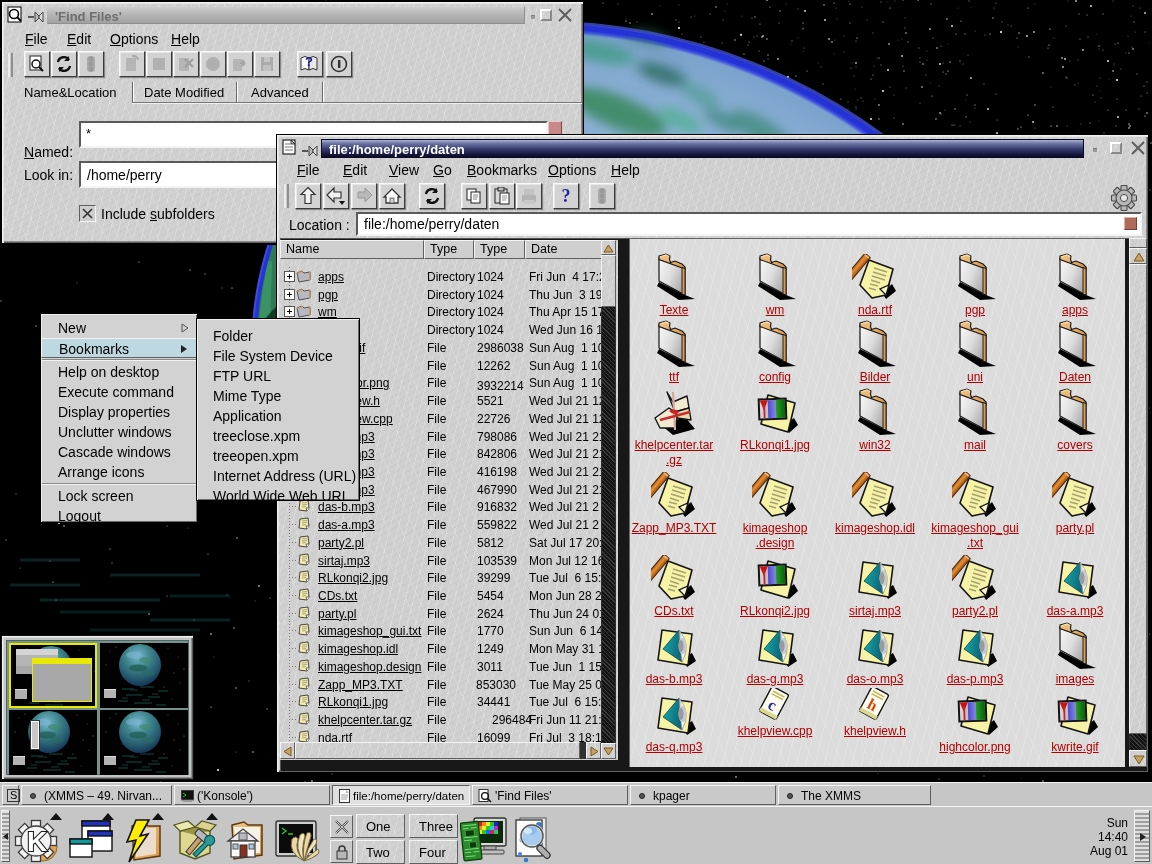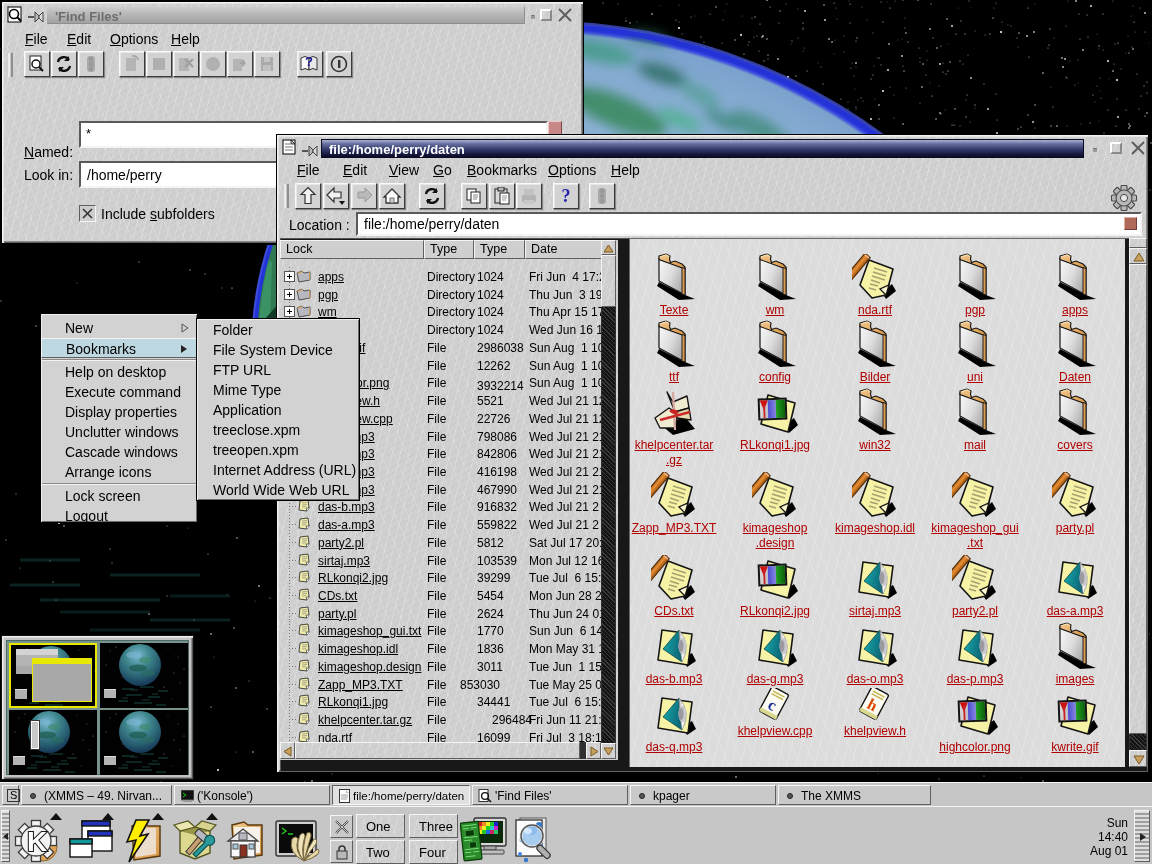--- a/index.html
+++ b/index.html
@@ -9,21 +9,21 @@
  repeating-linear-gradient(104deg, rgba(255,255,255,.22) 0 1px, rgba(255,255,255,0) 1px 8px),
  repeating-linear-gradient(66deg, rgba(255,255,255,.15) 0 1px, rgba(255,255,255,0) 1px 12px),
  repeating-linear-gradient(150deg, rgba(120,120,120,.07) 0 1px, rgba(255,255,255,0) 1px 6px),
  #d0d0d0}
 .win{border:1px solid #000;box-shadow:inset 1px 1px 0 #f2f2f2, inset 2px 2px 0 #e4e4e4, inset -1px -1px 0 #636363, inset -2px -2px 0 #8a8a8a}
 .raised{border-top:1px solid #f4f4f4;border-left:1px solid #f4f4f4;border-right:1px solid #5f5f5f;border-bottom:1px solid #5f5f5f}
 .sunken{border-top:1px solid #5f5f5f;border-left:1px solid #5f5f5f;border-right:1px solid #f4f4f4;border-bottom:1px solid #f4f4f4}
 .tbtn{position:absolute;width:26px;height:26px;background:#d2d2d2;border-top:1px solid #fafafa;border-left:1px solid #fafafa;border-right:1px solid #3a3a3a;border-bottom:1px solid #3a3a3a;box-shadow:inset 1px 1px 0 #e8e8e8, 1px 1px 1px rgba(0,0,0,.35)}
 .tbtn svg{position:absolute;left:50%;top:50%;transform:translate(-50%,-50%)}
 .field{background:#fff;border-top:2px solid #5a5a5a;border-left:2px solid #5a5a5a;border-right:2px solid #f4f4f4;border-bottom:2px solid #f4f4f4;color:#000}
-.mi{height:20px;line-height:20px;padding-left:24px;font-size:14px;color:#000;position:relative}
+.mi{height:20px;line-height:20px;padding-left:17px;font-size:14px;color:#000;position:relative}
 .menu{background:#d2d2d2;border:1px solid #000;box-shadow:inset 1px 1px 0 #f0f0f0,inset -1px -1px 0 #6a6a6a}
 .msep{height:2px;border-top:1px solid #8a8a8a;border-bottom:1px solid #f2f2f2;margin:1px 1px}
 .ulbl{text-decoration:underline}
 .ico-lbl{position:absolute;width:100px;text-align:center;font-size:12px;color:#b00000;line-height:15px}
 .ico-lbl span{text-decoration:underline}
 .row{position:absolute;height:18px;font-size:12px;color:#000;white-space:nowrap}
 .tb-grip{position:absolute;width:5px;border-left:2px solid #ececec;border-right:2px solid #8f8f8f;background:#c8c8c8}
 </style></head>
 <body>
 <div id="desktop">
@@ -1560,20 +1560,29 @@
           <text x="10" y="12" font-size="13" font-weight="bold" fill="#1a1a99" text-anchor="middle" font-family="Liberation Sans">?</text>
         </svg>
       </div>
  <div class="tbtn" style="left:324px;top:49px">
         <svg width="18" height="18">
           <circle cx="9" cy="9" r="7.5" fill="none" stroke="#333" stroke-width="1.6"></circle>
           <rect x="8" y="5" width="2.4" height="8" fill="#333"></rect>
         </svg>
       </div>
 
+ <div class="abs" style="left:3px;top:78px;width:577px;height:23px;font-size:13px;color:#000">
+  <span class="abs" style="left:19px;top:5px">Name&amp;Location</span>
+  <div class="abs" style="left:127px;top:2px;width:2px;height:20px;background:#666;border-right:1px solid #fff"></div>
+  <span class="abs" style="left:139px;top:5px">Date Modified</span>
+  <div class="abs" style="left:231px;top:2px;width:2px;height:20px;background:#666;border-right:1px solid #fff"></div>
+  <span class="abs" style="left:246px;top:5px">Advanced</span>
+  <div class="abs" style="left:317px;top:2px;width:2px;height:20px;background:#666;border-right:1px solid #fff"></div>
+  <div class="abs" style="left:127px;top:22px;width:450px;height:1px;background:#777;box-shadow:0 1px 0 #f0f0f0"></div>
+ </div>
 
  <div class="abs" style="left:22px;top:142px;font-size:14px;color:#000"><span class="ulbl">N</span>amed:</div>
  <div class="abs field" style="left:77px;top:119px;width:469px;height:27px;font-size:13px">
         <span style="position:absolute;left:5px;top:3px">*</span>
       </div>
  <div class="abs" style="left:546px;top:119px;width:14px;height:27px;background:#c98888;border-top:1px solid #eec8c8;border-left:1px solid #eec8c8;border-bottom:1px solid #7a4a4a;border-right:1px solid #7a4a4a"></div>
  <div class="abs" style="left:22px;top:165px;font-size:14px;color:#000">Look in:</div>
  <div class="abs field" style="left:77px;top:159px;width:469px;height:27px;font-size:14px">
         <span style="position:absolute;left:6px;top:4px">/home/perry</span>
       </div>
@@ -1710,21 +1719,21 @@
  </div>
 
  <div class="abs" style="left:12px;top:82px;font-size:14px;color:#000">Location :</div>
  <div class="abs field" style="left:79px;top:77px;width:786px;height:24px;font-size:14px">
   <span style="position:absolute;left:6px;top:2px">file:/home/perry/daten</span>
   <div style="position:absolute;right:3px;top:3px;width:13px;height:13px;background:#b06a5a;border:1px solid #743f34;border-top-color:#e0b0a0;border-left-color:#e0b0a0"></div>
  </div>
 
  <div class="abs" style="left:3px;top:103px;width:867px;height:533px;background:#181818;box-shadow:inset 1px 1px 0 #555"></div>
 <div class="abs marble" style="left:3px;top:105px;width:338px;height:520px;overflow:hidden">
-<div class="abs raised" style="left:0px;top:0px;width:144px;height:19px;background:#cfcfcf;font-size:12.5px;color:#000;padding:1px 0 0 5px">Lock</div>
+<div class="abs raised" style="left:0px;top:0px;width:144px;height:19px;background:#cfcfcf;font-size:12.5px;color:#000;padding:1px 0 0 5px">Name</div>
 <div class="abs raised" style="left:144px;top:0px;width:50px;height:19px;background:#cfcfcf;font-size:12.5px;color:#000;padding:1px 0 0 5px">Type</div>
 <div class="abs raised" style="left:194px;top:0px;width:51px;height:19px;background:#cfcfcf;font-size:12.5px;color:#000;padding:1px 0 0 5px">Type</div>
 <div class="abs raised" style="left:245px;top:0px;width:79px;height:19px;background:#cfcfcf;font-size:12.5px;color:#000;padding:1px 0 0 5px">Date</div>
 <div class="row" style="left:0;top:27.0px;width:330px;line-height:18px">
 <div class="abs" style="left:9px;top:0;width:1px;height:18px;background:repeating-linear-gradient(180deg,#777 0 1px,transparent 1px 3px)"></div>
 <svg width="11" height="11" style="position:absolute;left:4px;top:4px">
             <rect x="0.5" y="0.5" width="10" height="10" fill="#fff" stroke="#555"></rect>
             <path d="M3 5.5 h5 M5.5 3 v5" stroke="#000" stroke-width="1"></path>
           </svg>
 <svg width="16" height="14" style="position:absolute;left:16px;top:2px">
@@ -2009,21 +2018,21 @@
 <div class="row" style="left:0;top:399.1px;width:330px;line-height:18px">
 <div class="abs" style="left:9px;top:0;width:1px;height:18px;background:repeating-linear-gradient(180deg,#777 0 1px,transparent 1px 3px)"></div>
 <div class="abs" style="left:9px;top:9px;width:8px;height:1px;background:repeating-linear-gradient(90deg,#777 0 1px,transparent 1px 3px)"></div>
 <svg width="16" height="15" style="position:absolute;left:16px;top:1px">
             <path d="M4 3 L12 2 L13 10 L11 13 L3 12 Z" fill="#f2eeaa" stroke="#333" stroke-width="0.9"></path>
             <path d="M6 5 L11 4.6 M6 7 L11 6.6 M6 9 L10 8.7" stroke="#998" stroke-width="0.9"></path>
             <path d="M11 13 L10 10 L13 10" fill="#fff" stroke="#333" stroke-width="0.7"></path>
           </svg>
 <span class="abs" style="left:38px;top:1px;text-decoration:underline">kimageshop.idl</span>
 <span class="abs" style="left:147px;top:1px">File</span>
-<span class="abs" style="left:197px;top:1px">1836</span>
+<span class="abs" style="left:197px;top:1px">1249</span>
 <span class="abs" style="left:249px;top:1px;width:80px;overflow:hidden">Mon May 31 1</span>
 </div>
 <div class="row" style="left:0;top:416.8px;width:330px;line-height:18px">
 <div class="abs" style="left:9px;top:0;width:1px;height:18px;background:repeating-linear-gradient(180deg,#777 0 1px,transparent 1px 3px)"></div>
 <div class="abs" style="left:9px;top:9px;width:8px;height:1px;background:repeating-linear-gradient(90deg,#777 0 1px,transparent 1px 3px)"></div>
 <svg width="16" height="15" style="position:absolute;left:16px;top:1px">
             <path d="M4 3 L12 2 L13 10 L11 13 L3 12 Z" fill="#f2eeaa" stroke="#333" stroke-width="0.9"></path>
             <path d="M6 5 L11 4.6 M6 7 L11 6.6 M6 9 L10 8.7" stroke="#998" stroke-width="0.9"></path>
             <path d="M11 13 L10 10 L13 10" fill="#fff" stroke="#333" stroke-width="0.7"></path>
           </svg>
@@ -2035,21 +2044,21 @@
 <div class="row" style="left:0;top:434.6px;width:330px;line-height:18px">
 <div class="abs" style="left:9px;top:0;width:1px;height:18px;background:repeating-linear-gradient(180deg,#777 0 1px,transparent 1px 3px)"></div>
 <div class="abs" style="left:9px;top:9px;width:8px;height:1px;background:repeating-linear-gradient(90deg,#777 0 1px,transparent 1px 3px)"></div>
 <svg width="16" height="15" style="position:absolute;left:16px;top:1px">
             <path d="M4 3 L12 2 L13 10 L11 13 L3 12 Z" fill="#f2eeaa" stroke="#333" stroke-width="0.9"></path>
             <path d="M6 5 L11 4.6 M6 7 L11 6.6 M6 9 L10 8.7" stroke="#998" stroke-width="0.9"></path>
             <path d="M11 13 L10 10 L13 10" fill="#fff" stroke="#333" stroke-width="0.7"></path>
           </svg>
 <span class="abs" style="left:38px;top:1px;text-decoration:underline">Zapp_MP3.TXT</span>
 <span class="abs" style="left:147px;top:1px">File</span>
-<span class="abs" style="left:180px;top:1px">853030</span>
+<span class="abs" style="left:196px;top:1px">853030</span>
 <span class="abs" style="left:249px;top:1px;width:80px;overflow:hidden">Tue May 25 0</span>
 </div>
 <div class="row" style="left:0;top:452.3px;width:330px;line-height:18px">
 <div class="abs" style="left:9px;top:0;width:1px;height:18px;background:repeating-linear-gradient(180deg,#777 0 1px,transparent 1px 3px)"></div>
 <div class="abs" style="left:9px;top:9px;width:8px;height:1px;background:repeating-linear-gradient(90deg,#777 0 1px,transparent 1px 3px)"></div>
 <svg width="16" height="15" style="position:absolute;left:16px;top:1px">
             <path d="M4 3 L12 2 L13 10 L11 13 L3 12 Z" fill="#f2eeaa" stroke="#333" stroke-width="0.9"></path>
             <path d="M6 5 L11 4.6 M6 7 L11 6.6 M6 9 L10 8.7" stroke="#998" stroke-width="0.9"></path>
             <path d="M11 13 L10 10 L13 10" fill="#fff" stroke="#333" stroke-width="0.7"></path>
           </svg>
@@ -2496,21 +2505,21 @@
  <div class="mi">Display properties</div>
  <div class="mi">Unclutter windows</div>
  <div class="mi">Cascade windows</div>
  <div class="mi">Arrange icons</div>
  <div class="msep"></div>
  <div class="mi">Lock screen</div>
  <div class="mi">Logout</div>
 </div>
 
 <div class="abs menu marble" style="left:196px;top:318px;width:164px;height:183px">
- <div class="mi" style="margin-top:1px;padding-left:16px">Folder</div>
+ <div class="mi" style="margin-top:7px;padding-left:16px">Folder</div>
  <div class="mi" style="padding-left:16px">File System Device</div>
  <div class="mi" style="padding-left:16px">FTP URL</div>
  <div class="mi" style="padding-left:16px">Mime Type</div>
  <div class="mi" style="padding-left:16px">Application</div>
  <div class="mi" style="padding-left:16px">treeclose.xpm</div>
  <div class="mi" style="padding-left:16px">treeopen.xpm</div>
  <div class="mi" style="padding-left:16px">Internet Address (URL)</div>
  <div class="mi" style="padding-left:16px">World Wide Web URL</div>
 </div>
 <div class="abs" style="left:1px;top:635px;width:193px;height:145px;background:#c4c4c4;border:1px solid #111;box-shadow:inset 1px 1px 0 #f0f0f0,inset 2px 2px 0 #d8d8d8,inset -1px -1px 0 #555,inset -2px -2px 0 #909090">

